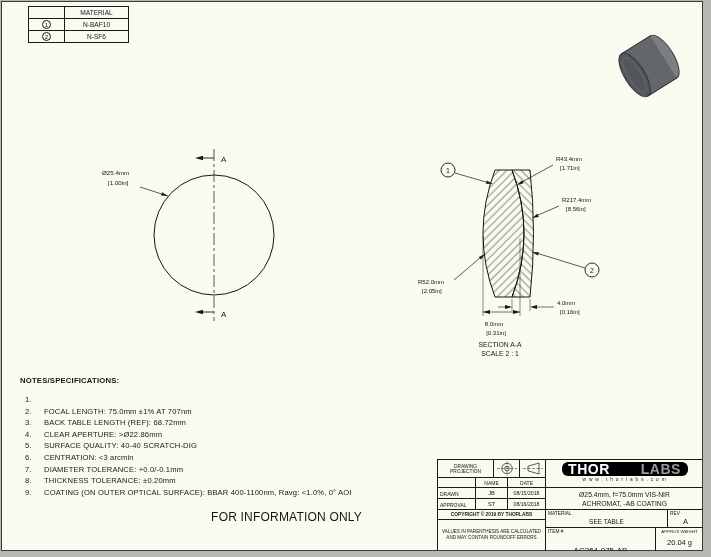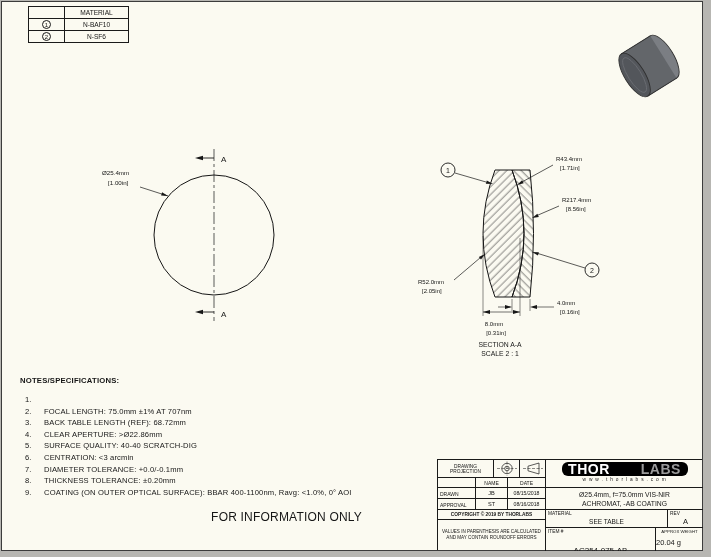--- a/index.html
+++ b/index.html
@@ -243,17 +243,17 @@
       <span class="cell-label">REV</span>
       <div style="text-align:center;font-size:7.5px;margin-top:7px;">A</div>
     </div>
 
     <div class="tb-cell br" style="left:108px;top:68px;width:110px;height:23px;">
       <span class="cell-label">ITEM #</span>
       <div style="text-align:center;font-size:8px;margin-top:18px;">AC254-075-AB</div>
     </div>
     <div class="tb-cell" style="left:218px;top:68px;width:47px;height:23px;">
       <div style="text-align:center;font-size:4.3px;margin-top:1px;">APPROX WEIGHT</div>
-      <div style="font-size:7.5px;margin-top:4px;">20.04 g</div>
+      <div style="text-align:center;font-size:7.5px;margin-top:4px;">20.04 g</div>
     </div>
 
   </div>
 </div>
 
 </body></html>

